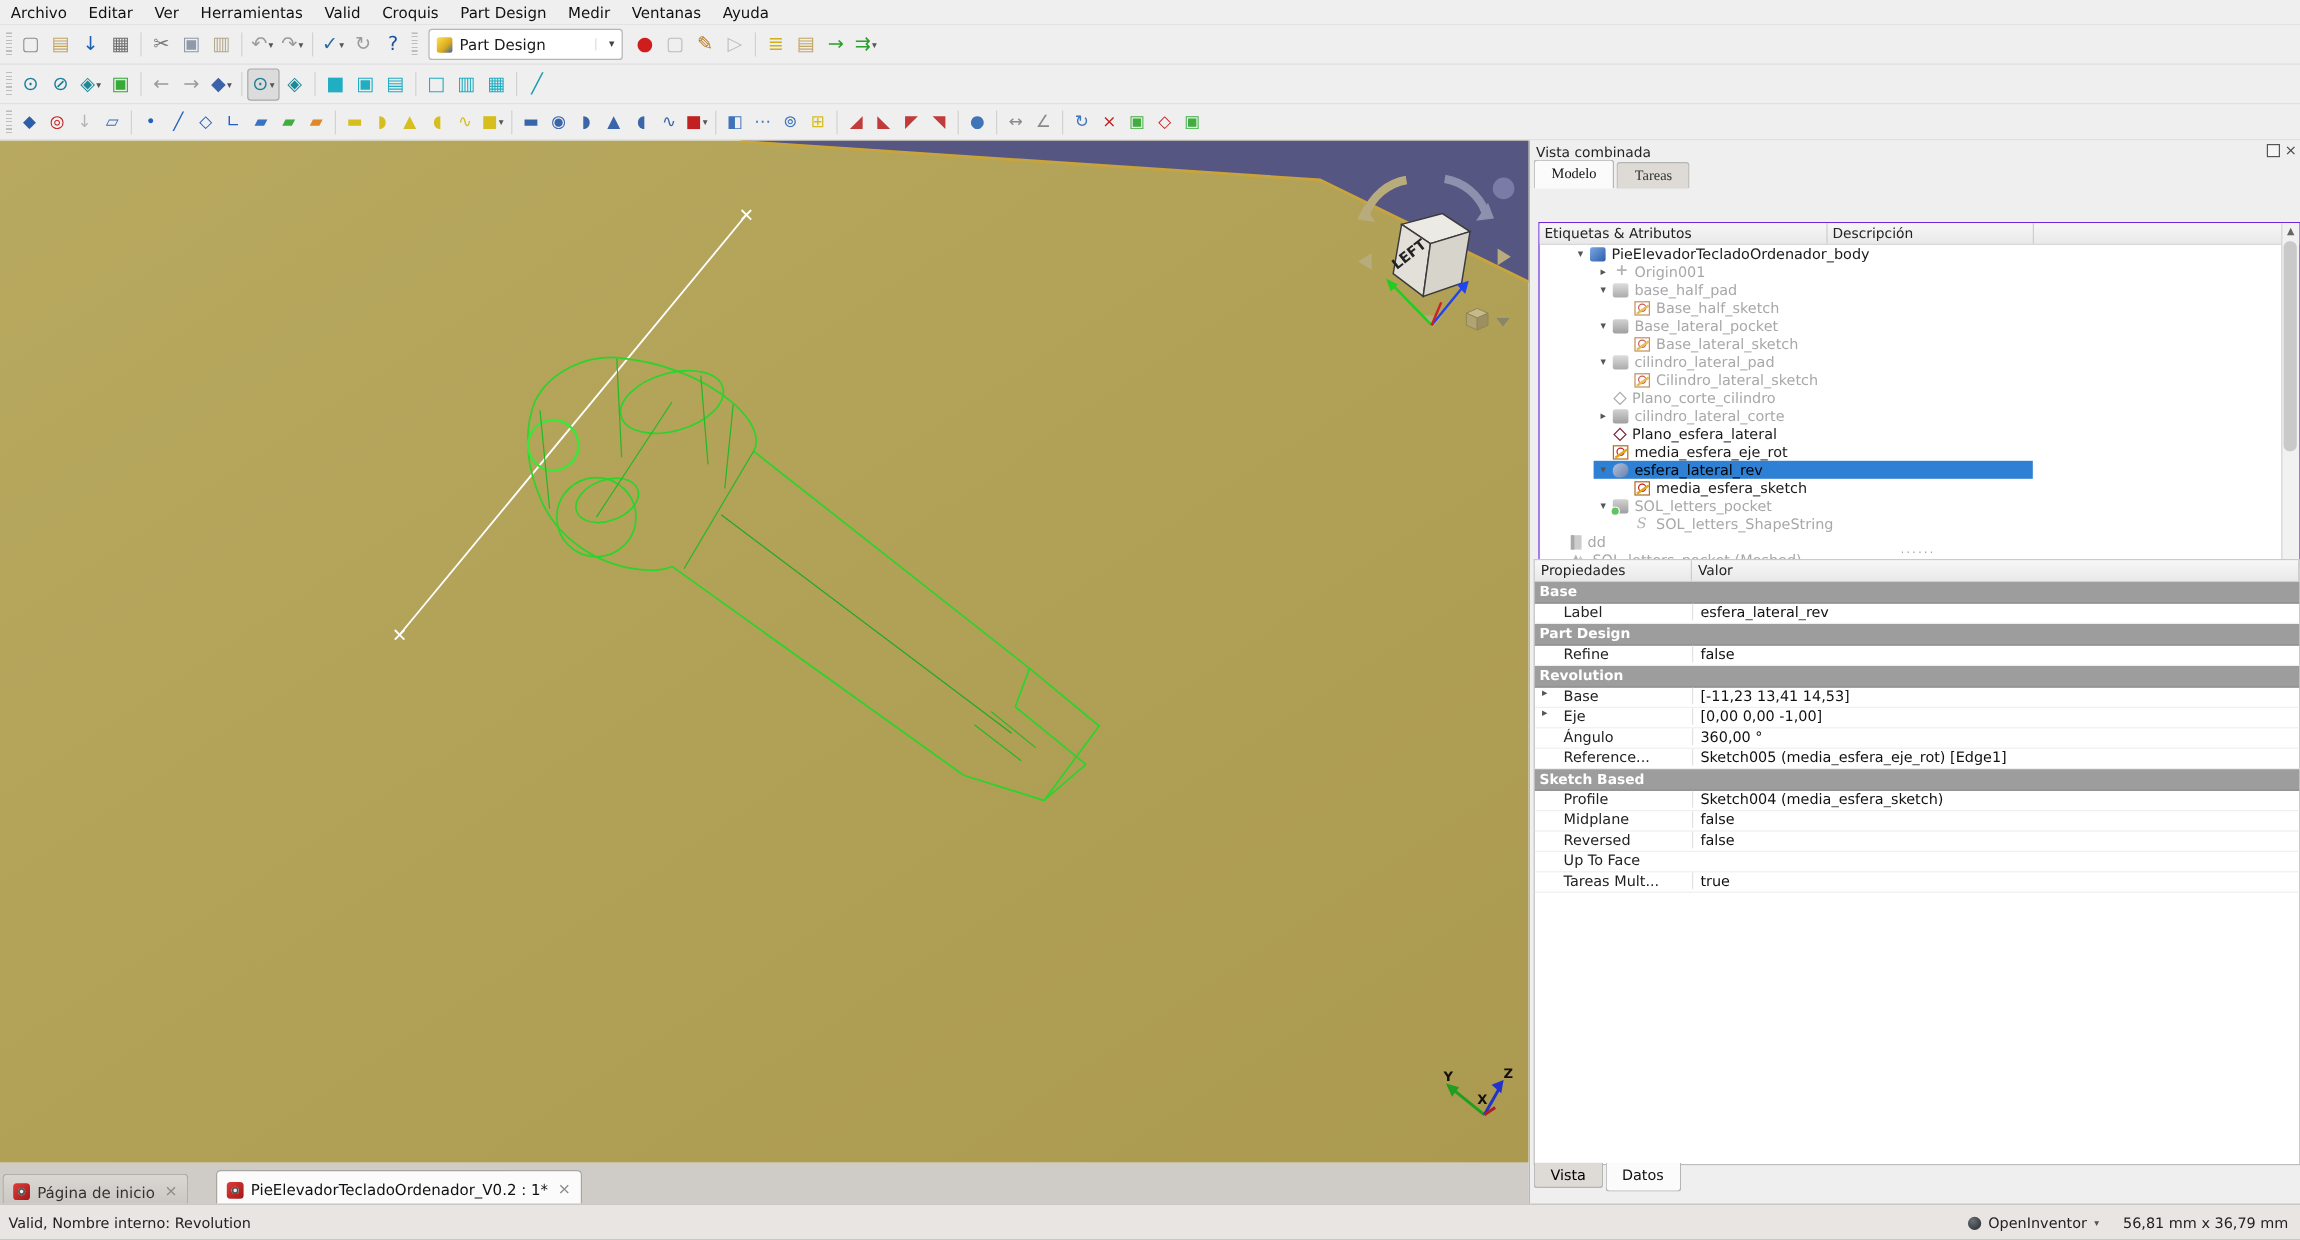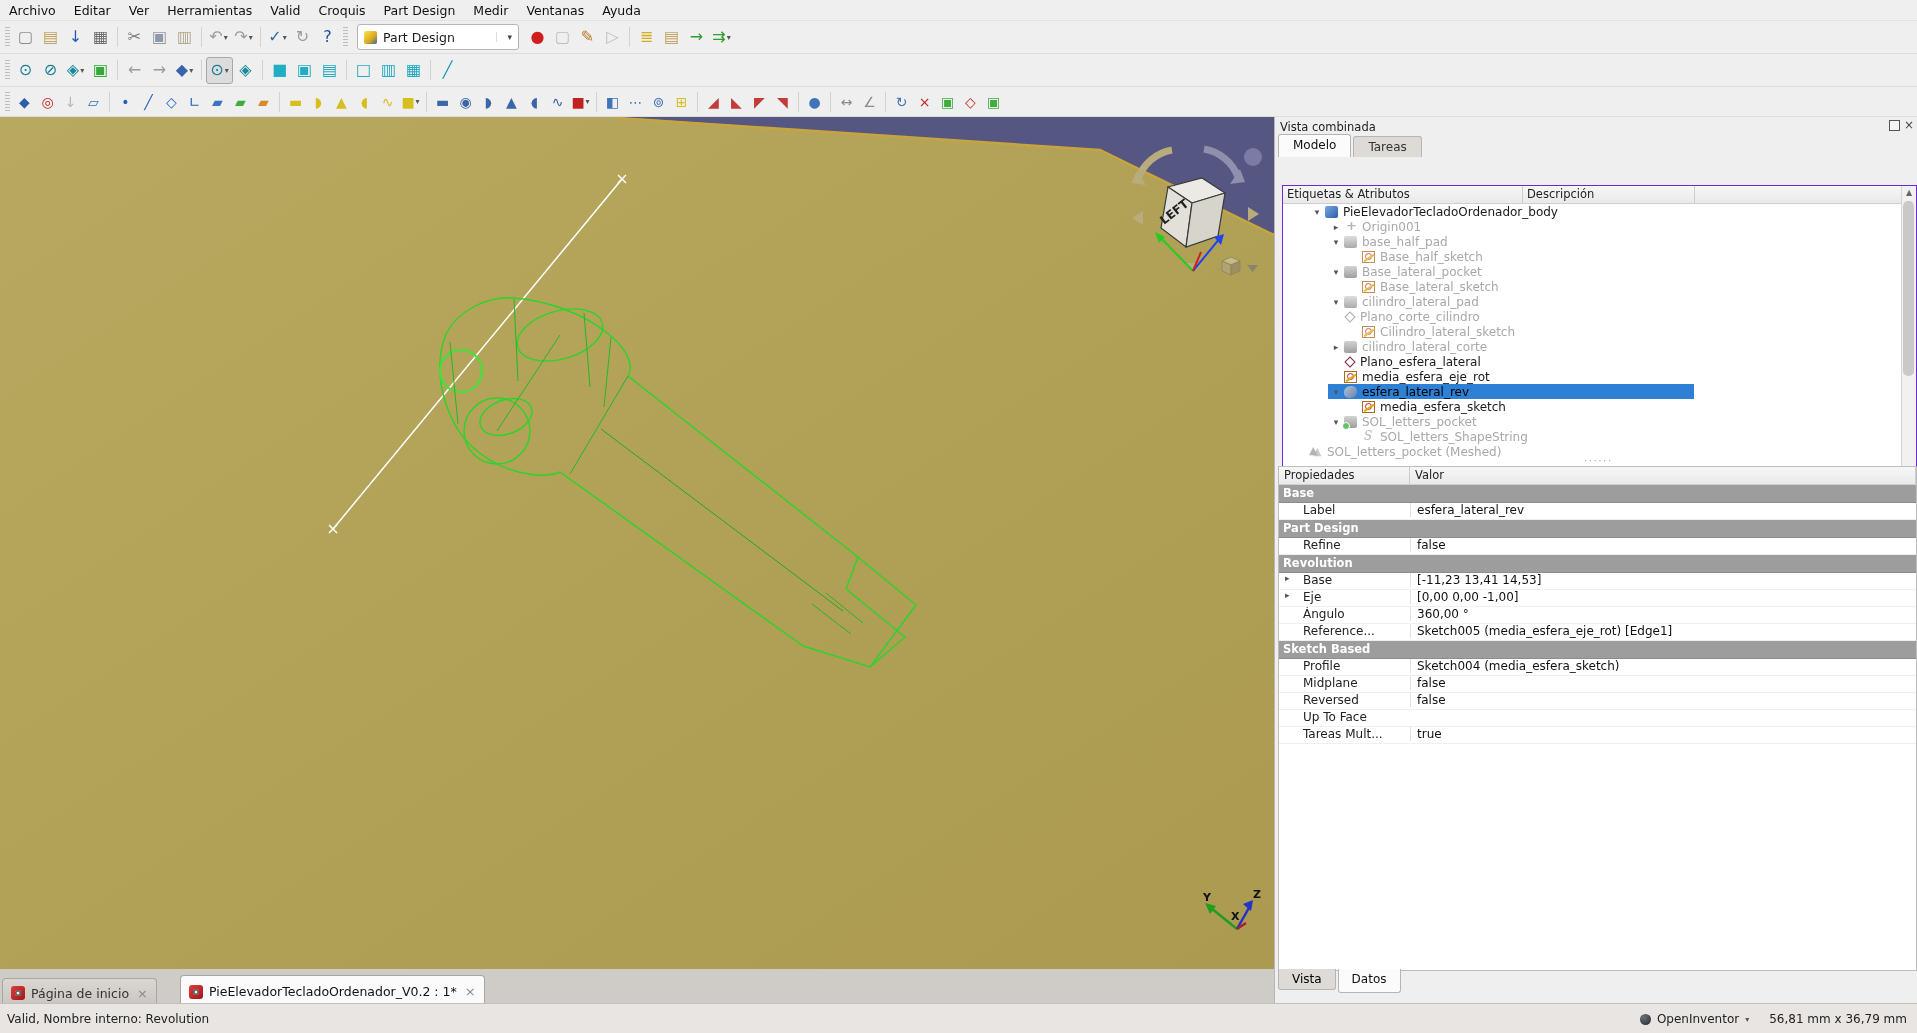--- a/index.html
+++ b/index.html
@@ -46,21 +46,21 @@
   .mclose{margin-left:8px;color:#8a8a8a;font-size:13px;line-height:1;}
 
   
   .panel{position:absolute;left:1274px;top:0;width:643px;height:890px;background:#efefef;border-left:1px solid #b7b7b7;}
   .ptitle{position:absolute;left:0;top:0;width:100%;height:18px;font-size:11.5px;color:#222;}
   .ptitle .txt{position:absolute;left:5px;top:3px;}
   .pbtns{position:absolute;right:4px;top:3px;display:flex;gap:4px;align-items:center;}
   .float-btn{width:9px;height:9px;border:1px solid #555;background:#f5f5f5;}
   .close-btn{font-size:12px;color:#444;line-height:9px;}
 
-  .ptabs{position:absolute;left:3px;top:18px;height:22px;display:flex;align-items:flex-end;}
+  .ptabs{position:absolute;left:3px;top:18px;height:22px;display:flex;align-items:flex-end;font-family:Liberation Serif, serif;}
   .ptab{padding:3px 14px;font-size:12px;background:#dedad6;border:1px solid #b5b5b5;border-bottom:none;
      border-radius:3px 3px 0 0;margin-right:2px;color:#333;}
   .ptab.active{background:#fbfbfb;color:#111;padding-bottom:5px;}
 
   .treewrap{position:absolute;left:7px;top:56px;width:633px;height:302px;background:#fff;border:1px solid #6d28d9;margin-top:12px;}
   .theader{display:flex;height:17px;background:linear-gradient(#f7f7f7,#e9e9e9);border-bottom:1px solid #cfcfcf;
      font-size:11.5px;color:#222;}
   .thcell{padding:1px 4px;border-right:1px solid #cdcdcd;box-sizing:border-box;}
   .thcell.c1{width:240px;} .thcell.c2{width:172px;}
   .treebody{position:relative;height:285px;overflow:hidden;}
@@ -866,32 +866,32 @@
               <span class="tico ic-sketch"></span>
               <span class="tlabel">Base_lateral_sketch</span>
             </div>
 
             <div class="trow lv1 gray">
               <span class="exp">▾</span>
               <span class="tico ic-pad"></span>
               <span class="tlabel">cilindro_lateral_pad</span>
             </div>
 
+            <div class="trow lv2 gray">
+              <span class="exp"></span>
+              <span class="tico ic-sketch"></span>
+              <span class="tlabel">Cilindro_lateral_sketch</span>
+            </div>
+
             <div class="trow lv1 gray">
               <span class="exp"></span>
               <span class="tico ic-plane-gray"></span>
               <span class="tlabel">Plano_corte_cilindro</span>
             </div>
 
-            <div class="trow lv2 gray">
-              <span class="exp"></span>
-              <span class="tico ic-sketch"></span>
-              <span class="tlabel">Cilindro_lateral_sketch</span>
-            </div>
-
             <div class="trow lv1 gray">
               <span class="exp">▸</span>
               <span class="tico ic-pocket"></span>
               <span class="tlabel">cilindro_lateral_corte</span>
             </div>
 
             <div class="trow lv1">
               <span class="exp"></span>
               <span class="tico ic-plane"></span>
               <span class="tlabel">Plano_esfera_lateral</span>
@@ -921,20 +921,25 @@
               <span class="tico ic-pocket-green"></span>
               <span class="tlabel">SOL_letters_pocket</span>
             </div>
 
             <div class="trow lv2 gray">
               <span class="exp"></span>
               <span class="tico ic-shapestring"></span>
               <span class="tlabel">SOL_letters_ShapeString</span>
             </div>
 
+            <div class="trow lv0 gray flat">
+
+              <span class="tico ic-clone"></span>
+              <span class="tlabel">dd</span>
+            </div>
 
             <div class="trow lv0 gray flat">
 
               <span class="tico ic-mesh"></span>
               <span class="tlabel">SOL_letters_pocket (Meshed)</span>
             </div>
           </div>
         <div class="tscroll">
           <span class="arr up">▲</span>
           <span class="thumb"></span>

